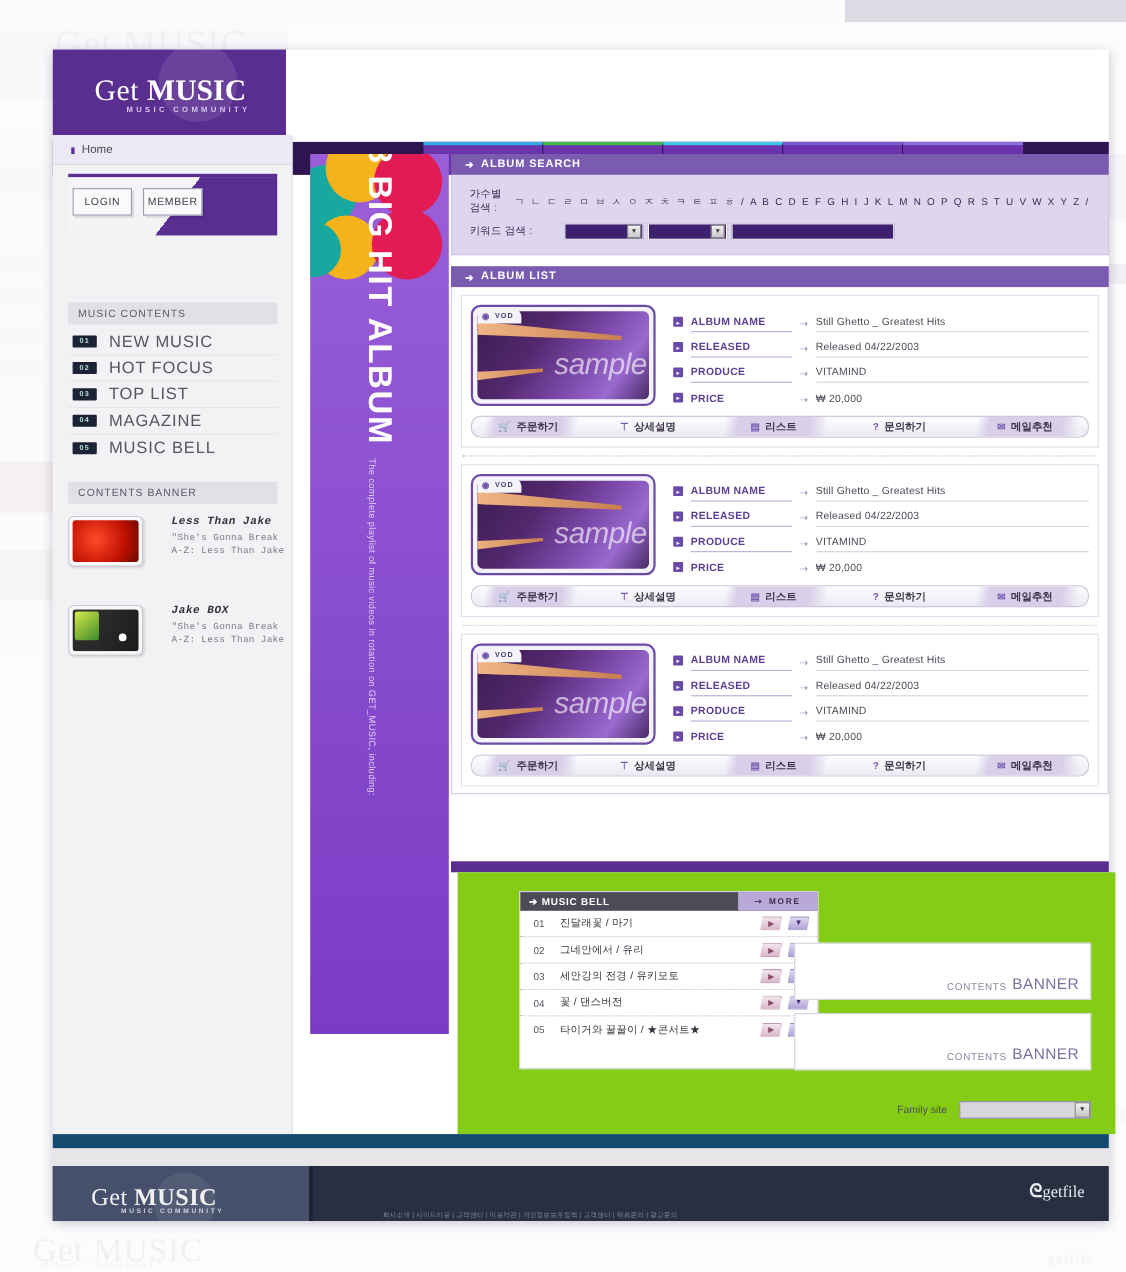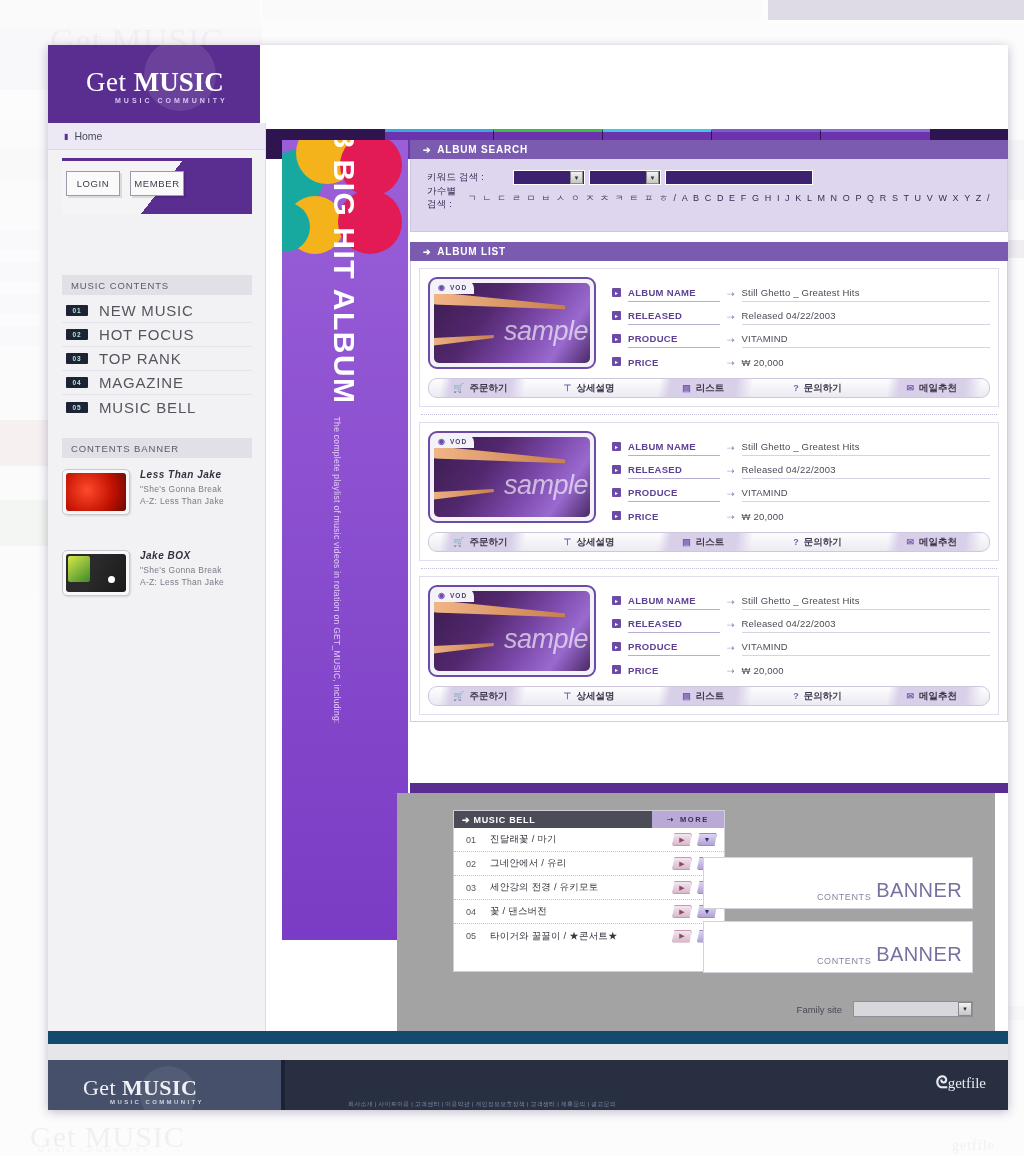--- a/index.html
+++ b/index.html
@@ -110,21 +110,21 @@
     border-bottom: 1px solid #e4e4ea; cursor: pointer;
   }
   .menu-num {
     width: 22px; height: 11px; background: #1b2334; color: #b7e3d9;
     font-size: 6.5px; font-weight: bold; letter-spacing: 1px;
     display: flex; align-items: center; justify-content: center;
     margin-left: 4px; margin-right: 11px; border-radius: 1px;
   }
   .menu-label { font-size: 15px; color: #55555f; letter-spacing: .8px; }
 
-  .banner-item { position: absolute; left: 14px; display: flex; gap: 10px; }
+  .banner-item { position: absolute; left: 14px; display: flex; gap: 26px; font-family: Liberation Mono, monospace; }
   .banner-thumb {
     width: 68px; height: 46px; border: 1px solid #c9c9d2; background: #f8f8fa;
     border-radius: 5px; padding: 3px; box-shadow: 1px 1px 2px rgba(0,0,0,.12);
   }
   .banner-thumb i { display: block; width: 100%; height: 100%; border-radius: 3px; }
   .bt-red { background: radial-gradient(circle at 35% 45%, #ff4a2a 0%, #c01000 60%, #6b0a00 100%); }
   .bt-dark { background: linear-gradient(115deg, #2a2a2a 0 45%, #1a1a1a 100%), #111; position: relative; }
   .bt-dark::before {
     content: ""; position: absolute; left: 2px; top: 2px; width: 22px; height: 26px;
     background: linear-gradient(140deg, #d8e84a, #3a8a2a); border-radius: 2px;
@@ -241,22 +241,22 @@
     font-size: 9.5px; color: #3c3448; font-weight: bold; cursor: pointer;
     position: relative;
   }
   .act:nth-child(odd) { background: linear-gradient(100deg, rgba(255,255,255,0) 12%, #d8cfe9 22%, #d8cfe9 78%, rgba(255,255,255,0) 92%); }
   .act-ic { font-size: 9px; color: #7a5bb0; }
   .act:first-child { flex: .9; }
 
   
   .bottom-bar { position: absolute; left: 362px; top: 738px; width: 598px; height: 10px; background: #5a2d91; }
   .bottom-area {
-    position: absolute; left: 349px; top: 748px; width: 598px; height: 238px;
-    background: #a3a3a3;
+    position: absolute; left: 368px; top: 748px; width: 598px; height: 238px;
+    background: #84cc16;
   }
   .mb-panel {
     position: absolute; left: 56px; top: 17px; width: 272px; height: 162px;
     background: #fff; border: 1px solid #cfcfd6;
   }
   .mb-head {
     height: 17px; background: #4c4c58; display: flex; align-items: center;
     justify-content: space-between; padding-left: 8px;
   }
   .mb-title { font-size: 9px; font-weight: bold; color: #fff; letter-spacing: .7px; }
@@ -281,21 +281,21 @@
   .mb-play { background: linear-gradient(#f3e6ee,#d8b9cb); color: #8a4a6a; border: 1px solid #c99ab2; }
   .mb-dl { background: linear-gradient(#ddd6f0,#b2a2d8); color: #3a2b6a; border: 1px solid #9a8ac6; }
 
   .cbanner {
     position: absolute; right: 22px; width: 270px; height: 52px;
     background: #fff; border: 1px solid #d2d2da;
     display: flex; align-items: flex-end; justify-content: flex-end;
     padding: 16px 10px 6px 0;
   }
   .cb-small { font-size: 9px; color: #8b86a0; letter-spacing: .6px; margin-right: 5px; }
-  .cb-big { font-size: 20px; color: #7a6fa0; letter-spacing: .4px; }
+  .cb-big { font-size: 14px; color: #7a6fa0; letter-spacing: .4px; }
 
   .family {
     position: absolute; right: 22px; bottom: 14px;
     display: flex; align-items: center; gap: 11px;
   }
   .family-label { font-size: 9.5px; color: #4a4a56; }
   .family-sel {
     width: 120px; height: 16px; background: #d8d8dc; border: 1px solid #8e8e98;
     display: flex; align-items: center; justify-content: flex-end; cursor: pointer;
   }
@@ -416,21 +416,21 @@
         <div class="menu-item">
           <span class="menu-num">01</span>
           <span class="menu-label">NEW MUSIC</span>
         </div>
         <div class="menu-item">
           <span class="menu-num">02</span>
           <span class="menu-label">HOT FOCUS</span>
         </div>
         <div class="menu-item">
           <span class="menu-num">03</span>
-          <span class="menu-label">TOP RANK</span>
+          <span class="menu-label">TOP LIST</span>
         </div>
         <div class="menu-item">
           <span class="menu-num">04</span>
           <span class="menu-label">MAGAZINE</span>
         </div>
         <div class="menu-item" style="border-bottom:none;">
           <span class="menu-num">05</span>
           <span class="menu-label">MUSIC BELL</span>
         </div>
       </div>
@@ -475,34 +475,34 @@
       </div>
     </div>
 
     <div class="content">
 
       <div class="sec-bar">
         <span class="arr">➔</span>
         <span>ALBUM SEARCH</span>
       </div>
       <div class="search-box">
+        <div class="srow">
+          <div class="slabel">가수별 검색 :</div>
+          <div class="alpha">ㄱ ㄴ ㄷ ㄹ ㅁ ㅂ ㅅ ㅇ ㅈ ㅊ ㅋ ㅌ ㅍ ㅎ / A B C D E F G H I J K L M N O P Q R S T U V W X Y Z /</div>
+        </div>
         <div class="srow" style="margin-bottom:0;">
           <div class="slabel">키워드 검색 :</div>
           <div class="sel" style="width:72px;">
               <span class="cap">▼</span>
             </div>
           <div class="sel" style="width:72px;margin-left:4px;">
               <span class="cap">▼</span>
             </div>
           <div class="kwfield" style="width:148px;margin-left:4px;" placeholder=""></div>
         </div>
-        <div class="srow">
-          <div class="slabel">가수별 검색 :</div>
-          <div class="alpha">ㄱ ㄴ ㄷ ㄹ ㅁ ㅂ ㅅ ㅇ ㅈ ㅊ ㅋ ㅌ ㅍ ㅎ / A B C D E F G H I J K L M N O P Q R S T U V W X Y Z /</div>
-        </div>
       </div>
 
       <div class="sec-bar" style="margin-top:10px;">
         <span class="arr">➔</span>
         <span>ALBUM LIST</span>
       </div>
 
       <div class="album-wrap">
 
         <div class="album-card">

